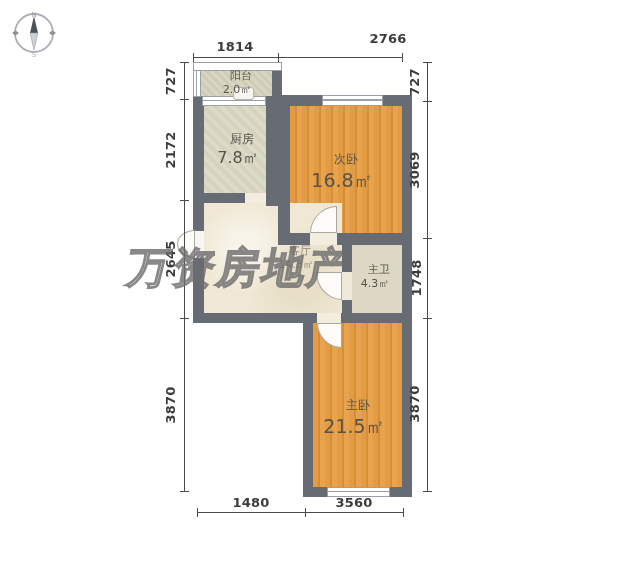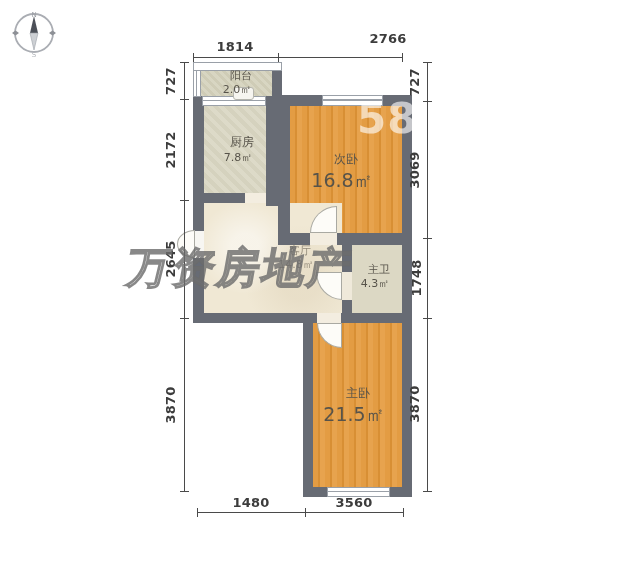--- a/index.html
+++ b/index.html
@@ -20,21 +20,21 @@
   .win-v{background:linear-gradient(to right,#fff 38%,#9aa0a8 38%,#9aa0a8 50%,#fff 50%);}
   
   .gap{position:absolute;z-index:3;}
   .arc{position:absolute;background:#fdfcf8;border:1px solid #a9a9a2;box-sizing:border-box;z-index:3;}
   .box{position:absolute;background:#f6f5f0;border:1px solid #b5b5ad;border-radius:3px;box-sizing:border-box;z-index:3;}
   
   .room-label{position:absolute;z-index:4;transform:translate(-50%,-50%);
               display:flex;flex-direction:column;align-items:center;line-height:1.3;
               color:#57534a;white-space:nowrap;text-align:center;}
   .room-label .nm{font-size:12px;padding-left:8px;}
-  .room-label .ar{font-size:11px;}
+  .room-label .ar{font-size:16px;}
   .room-label.lg .ar{font-size:19px;}
   .room-label.sm .nm,.room-label.sm .ar{font-size:11px;}
   .room-label.faint{color:#827a6b;opacity:.85;}
   
   .dim{position:absolute;background:#4a4a4a;z-index:5;}
   .dlab{position:absolute;z-index:5;font-size:13px;font-weight:600;color:#3c3c3c;
         transform:translate(-50%,-50%);letter-spacing:.2px;white-space:nowrap;}
   .dlab.rot{transform:translate(-50%,-50%) rotate(-90deg);}
   
   .wm-agency{position:absolute;left:128px;top:240px;z-index:7;font-size:42px;font-weight:700;
@@ -112,21 +112,21 @@
     <span class="ar">16.8㎡</span>
   </div>
   <div class="room-label sm faint" style="left:296px;top:258px;">
     <span class="nm">客厅</span>
     <span class="ar">14.8㎡</span>
   </div>
   <div class="room-label sm" style="left:375px;top:277px;">
     <span class="nm">主卫</span>
     <span class="ar">4.3㎡</span>
   </div>
-  <div class="room-label lg" style="left:354px;top:406px;">
+  <div class="room-label lg" style="left:354px;top:418px;">
     <span class="nm">主卧</span>
     <span class="ar">21.5㎡</span>
   </div>
 
   <div class="dim" style="left:193px;top:57px;width:209px;height:1px;"></div>
   <div class="dim" style="left:193px;top:53px;width:1px;height:9px;"></div>
   <div class="dim" style="left:278px;top:53px;width:1px;height:9px;"></div>
   <div class="dim" style="left:402px;top:53px;width:1px;height:9px;"></div>
   <span class="dlab" style="left:235px;top:46px;">1814</span>
   <span class="dlab" style="left:340px;top:38px;margin-left:48px;">2766</span>
@@ -154,15 +154,14 @@
   <span class="dlab rot" style="left:414px;top:404px;">3870</span>
 
   <div class="dim" style="left:197px;top:512px;width:206px;height:1px;"></div>
   <div class="dim" style="left:197px;top:508px;width:1px;height:9px;"></div>
   <div class="dim" style="left:305px;top:508px;width:1px;height:9px;"></div>
   <div class="dim" style="left:403px;top:508px;width:1px;height:9px;"></div>
   <span class="dlab" style="left:251px;top:502px;">1480</span>
   <span class="dlab" style="left:354px;top:502px;">3560</span>
 
   <div class="wm-agency">万资房地产</div>
-  <div class="wm-58">58</div>
 
 </div>
 
 </body></html>

